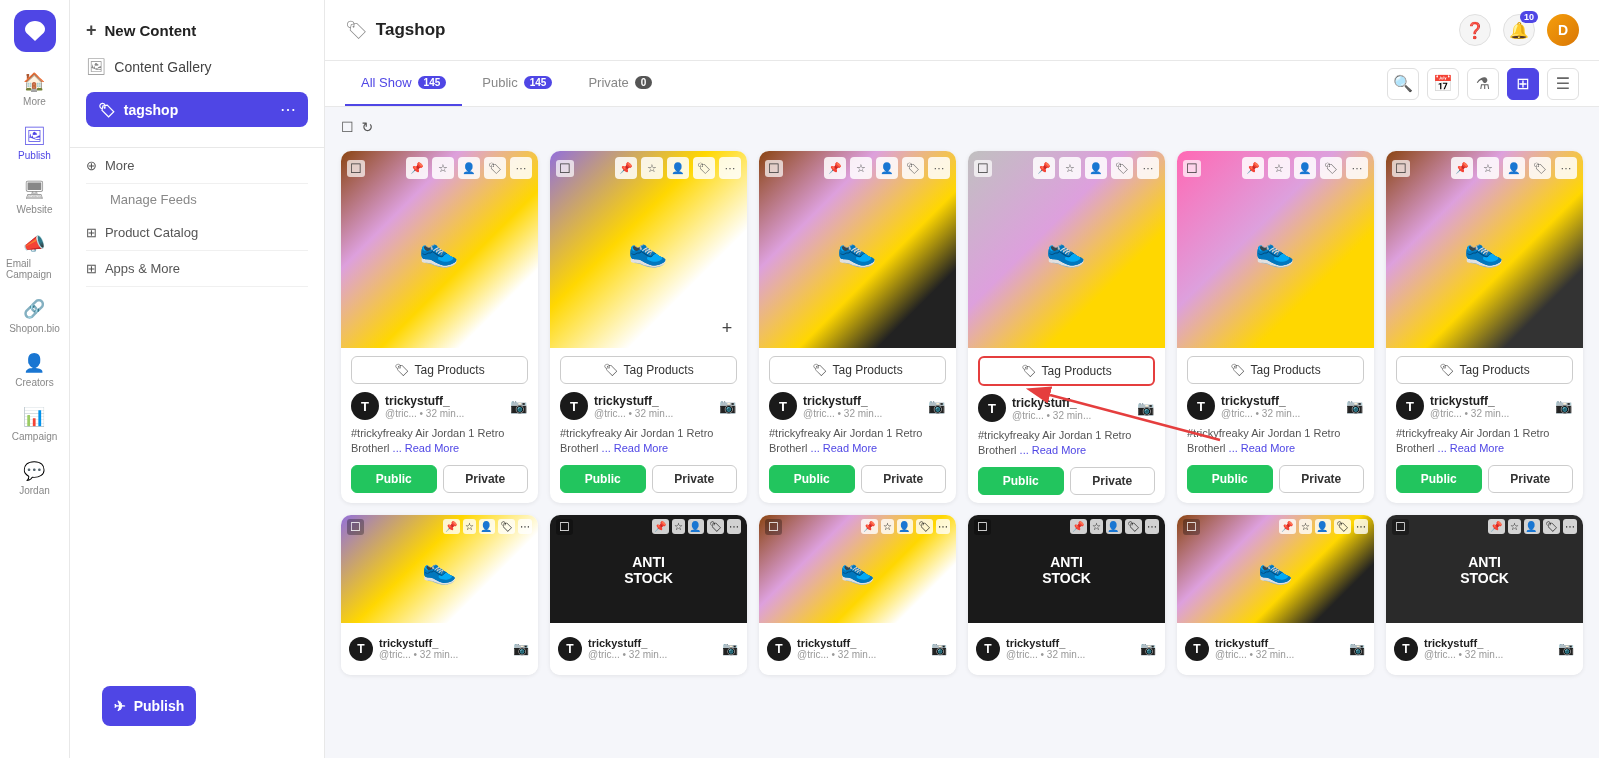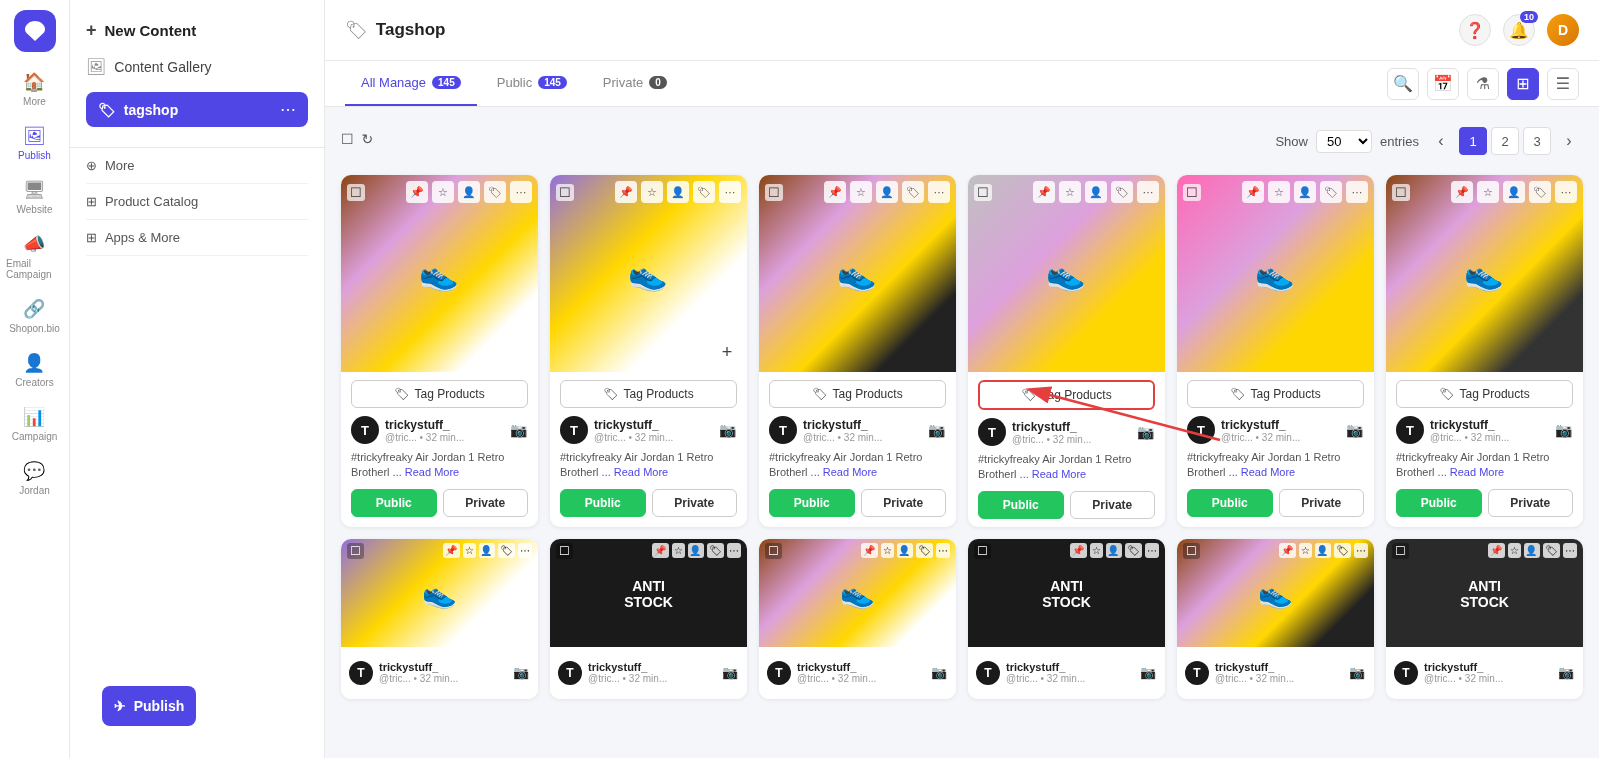--- a/index.html
+++ b/index.html
@@ -331,20 +331,23 @@
       </div>
       <span class="tagshop-menu">⋯</span>
     </div>
   </div>
 
   <div class="left-panel-section">
     <div class="section-item">
       <span>⊕</span>
       <span>More</span>
     </div>
+    <div class="sub-item">
+      <span>Manage Feeds</span>
+    </div>
     <div class="section-item">
       <span>⊞</span>
       <span>Product Catalog</span>
     </div>
     <div class="section-item">
       <span>⊞</span>
       <span>Apps &amp; More</span>
     </div>
   </div>
 
@@ -374,21 +377,21 @@
       </div>
       <div class="user-avatar">
         <span>D</span>
       </div>
     </div>
   </div>
 
   <div class="tabs-bar">
     <div class="tabs-left">
       <div class="tab-item active">
-        <span>All Manage</span>
+        <span>All Show</span>
         <span class="tab-badge">145</span>
       </div>
       <div class="tab-item">
         <span>Public</span>
         <span class="tab-badge">145</span>
       </div>
       <div class="tab-item">
         <span>Private</span>
         <span class="tab-badge grey">0</span>
       </div>
@@ -411,36 +414,20 @@
       </div>
     </div>
   </div>
 
   <div class="content-area">
 
     <div style="display:flex; align-items:center; justify-content:space-between; margin-bottom:8px;">
       <div class="select-bar">
         <span class="cb-icon">☐</span>
         <span class="cb-icon">↻</span>
-      </div>
-      <div class="pagination-bar">
-        <span>Show</span>
-        <select class="show-select">
-          <option>50</option>
-          <option>25</option>
-          <option>100</option>
-        </select>
-        <span>entries</span>
-        <div class="page-nav">
-          <div class="page-btn nav">‹</div>
-          <div class="page-btn active">1</div>
-          <div class="page-btn">2</div>
-          <div class="page-btn">3</div>
-          <div class="page-btn nav">›</div>
-        </div>
       </div>
     </div>
 
     <div class="grid" id="card-grid">
 
     <div class="grid-card">
     <div class="card-image-wrap">
       <div class="card-image-placeholder shoe-1">
         <span style="font-size:32px;">👟</span>
       </div>

